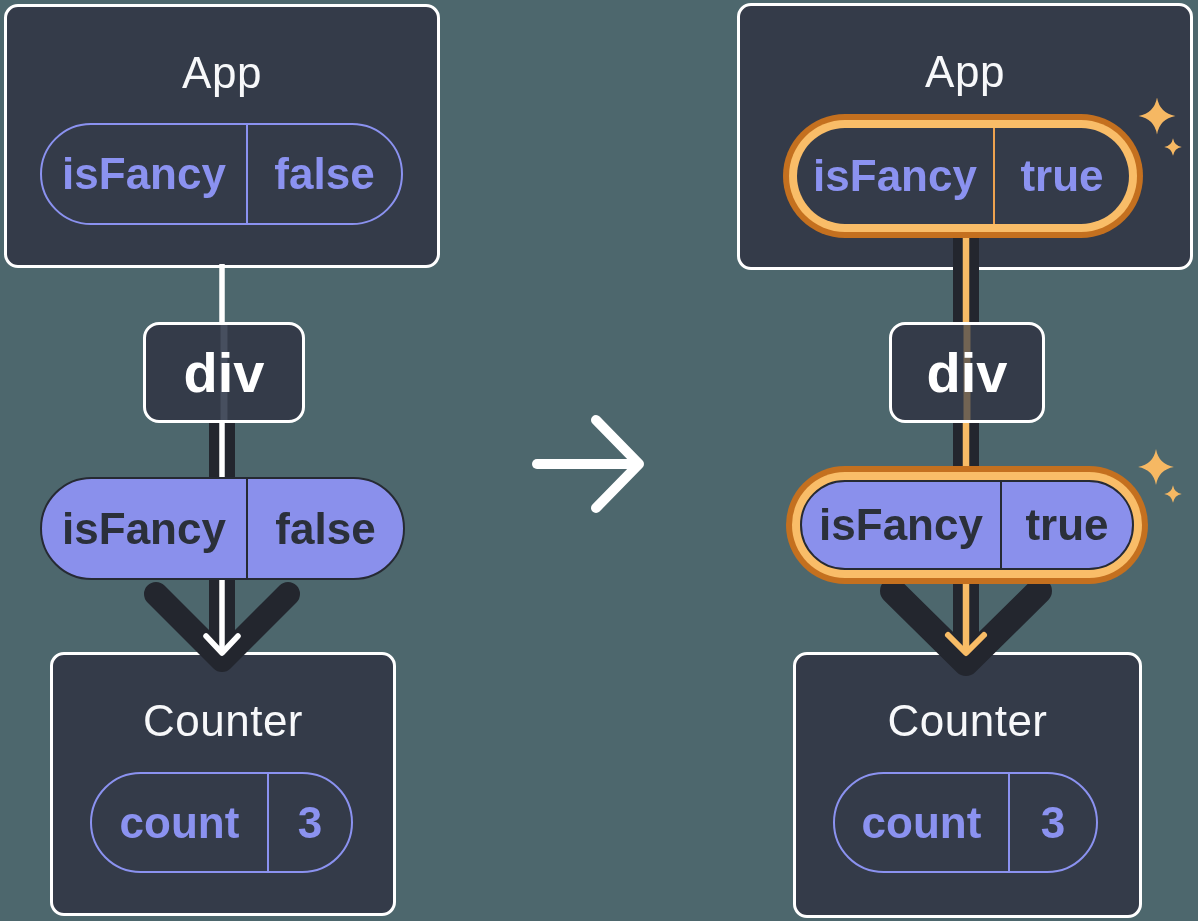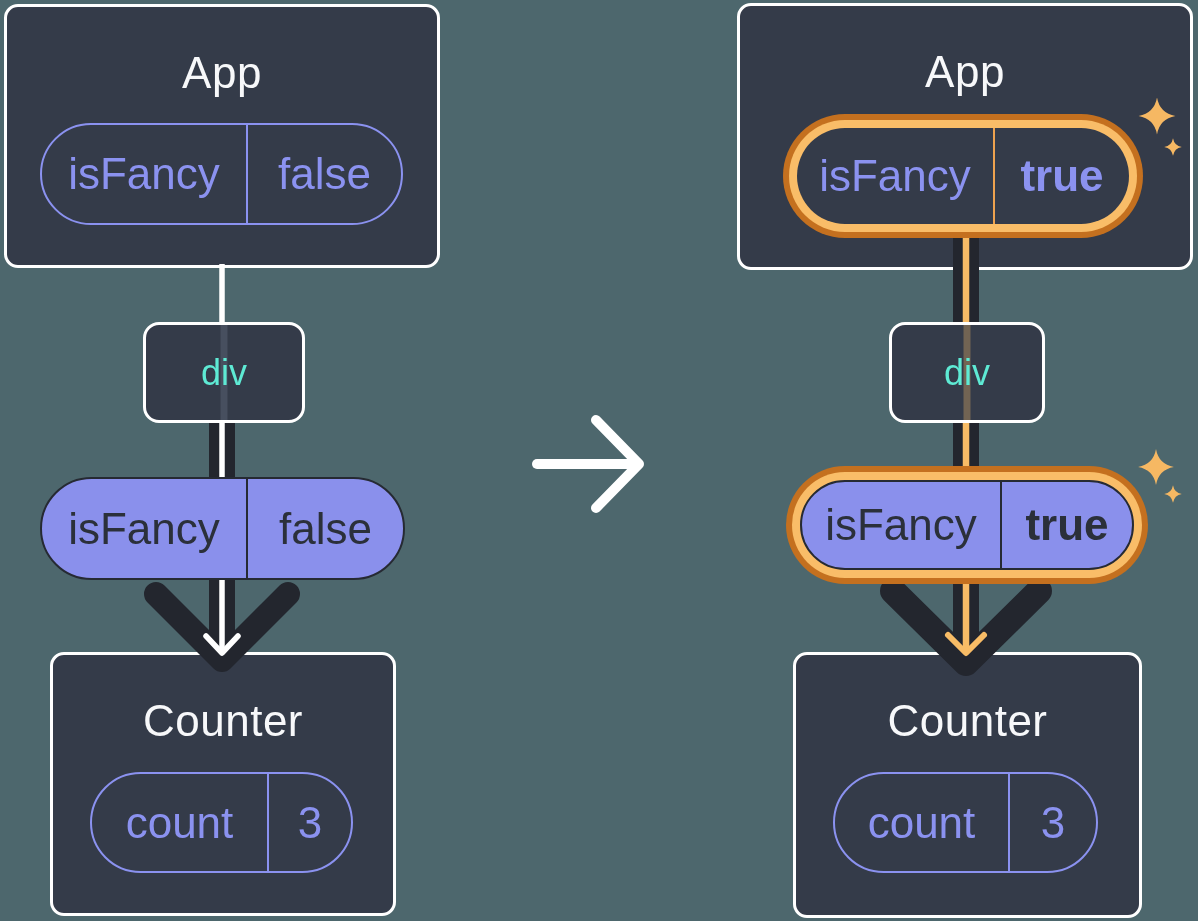--- a/index.html
+++ b/index.html
@@ -41,32 +41,32 @@
   .div-node-left  { left: 143px; top: 322px; width: 162px; height: 101px; }
   .div-node-right { left: 889px; top: 322px; width: 156px; height: 101px; }
   .div-thru {
     position: absolute; top: 0; bottom: 0; left: 50%; width: 7px;
     transform: translateX(-50%);
   }
   .div-thru.white-dim  { background: rgba(190,205,235,0.14); }
   .div-thru.orange-dim { background: rgba(247,186,105,0.32); }
   .div-label {
     position: relative;
-    font-size: 36px; line-height: 95px; color: #5eead4;
+    font-size: 56px; line-height: 95px; color: #ffffff; font-weight: bold;
   }
 
   
   .pill {
     position: absolute; z-index: 3;
     display: flex; align-items: stretch;
     border-radius: 999px;
     font-size: 44px;
   }
   .pill .seg {
-    display: flex; align-items: center; justify-content: center;
+    display: flex; align-items: center; justify-content: center; font-weight: bold;
   }
   .pill .seg.key { border-right-style: solid; border-right-width: 2.5px; }
   .pill .seg.val { flex: 1; }
   .bold { font-weight: bold; text-align: right; }
 
   .pill.outline {
     background: #343b49;
     border: 2.5px solid #8b92f0;
     color: #8b92f0;
   }

